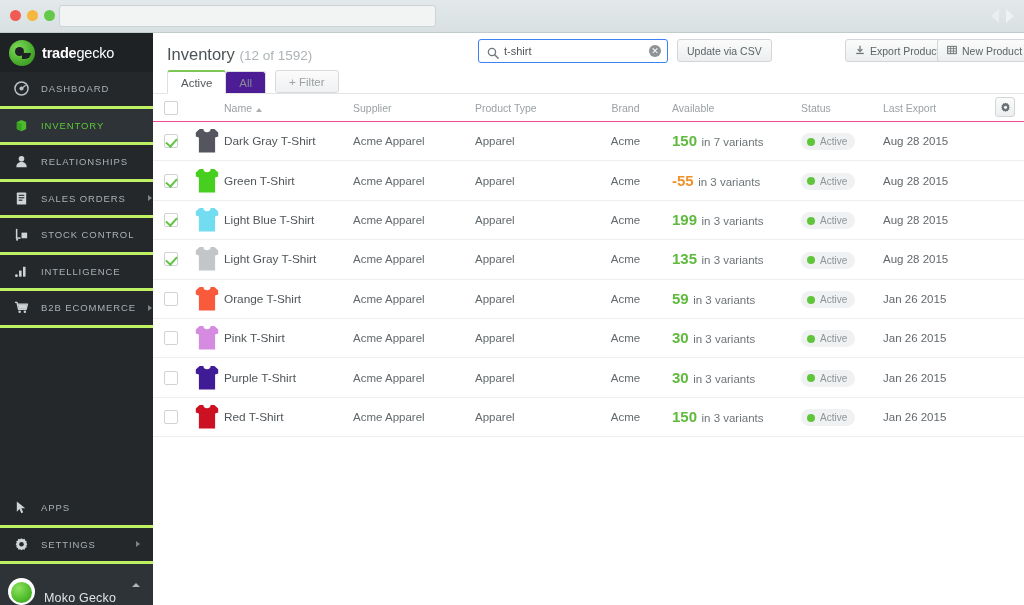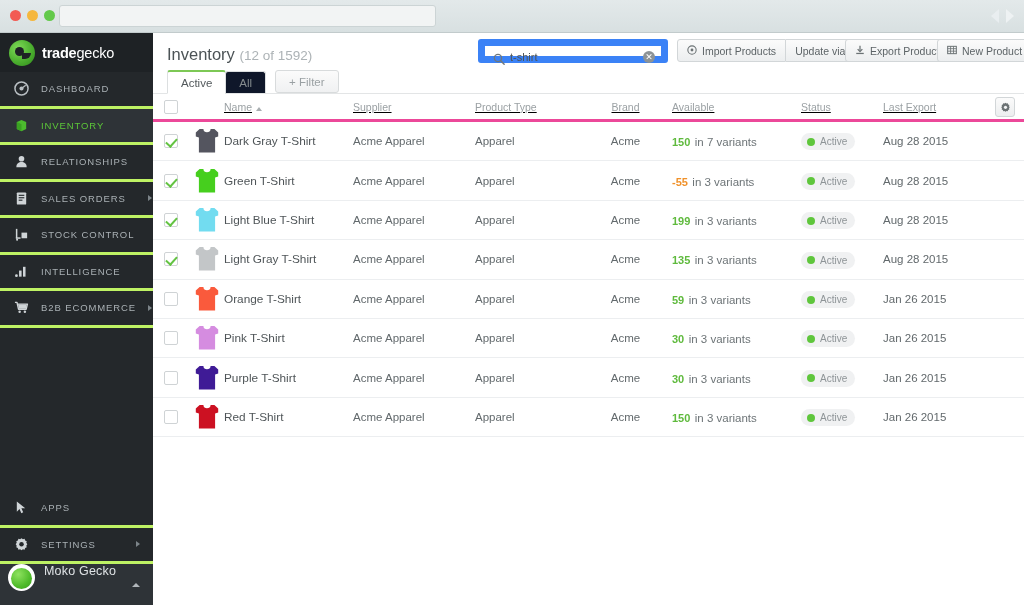--- a/index.html
+++ b/index.html
@@ -78,21 +78,21 @@
   .nav-item.active { background: #2e3337; color: #5cc639; }
   .nav-item .chev {
     position: absolute; right: 13px; top: 50%; margin-top: -3px;
     width: 0; height: 0;
     border-top: 3.5px solid transparent; border-bottom: 3.5px solid transparent;
     border-left: 4.5px solid #7c8489;
   }
   #nav-bottom { position: absolute; left: 0; bottom: 41px; width: 153px; }
   #user-bar {
     position: absolute; left: 0; bottom: 0; width: 153px; height: 41px;
-    background: #2e3337; display: flex; align-items: flex-start; padding-left: 8px;
+    background: #2e3337; display: flex; align-items: flex-end; padding-left: 8px;
   }
   .user-avatar {
     width: 27px; height: 27px; border-radius: 50%; flex: 0 0 27px;
     background: #fff; position: relative; overflow: hidden;
   }
   .user-avatar::after {
     content: ""; position: absolute; left: 3px; top: 4px;
     width: 21px; height: 21px; border-radius: 50%;
     background: radial-gradient(circle at 35% 30%, #8ee25f 0%, #4fbb2a 60%, #3a9a1e 100%);
   }
@@ -106,21 +106,21 @@
 
   
   #main { position: absolute; left: 153px; top: 0; width: 871px; height: 572px; background: #fff; }
 
   #topbar { position: relative; height: 61px; border-bottom: 1px solid #e3e5e6; background: #fff; }
   #page-title { position: absolute; left: 14px; top: 12px; font-size: 16.5px; color: #4c5356; }
   #page-title .count { color: #adb3b6; font-size: 13.5px; }
 
   #search-wrap {
     position: absolute; left: 325px; top: 6px; width: 190px; height: 24px;
-    border: 7px solid #3b82f6; border-radius: 3px; background: #fff;
+    border: 1px solid #3b82f6; border-radius: 3px; background: #fff;
   }
   #search-wrap .s-icon { position: absolute; left: 8px; top: 5px; }
   #search-input {
     position: absolute; left: 25px; top: 0; width: 145px; height: 22px;
     border: 0; outline: 0; font-size: 11px; color: #4d5356;
     font-family: "Liberation Sans", sans-serif; background: transparent;
   }
   #search-clear {
     position: absolute; right: 6px; top: 5px; width: 12px; height: 12px;
     border-radius: 50%; background: #8d9396; color: #fff;
@@ -140,36 +140,36 @@
   .btn:first-child { border-radius: 3px 0 0 3px; }
   .btn:last-child  { border-radius: 0 3px 3px 0; }
   .btn:only-child  { border-radius: 3px; }
   .btn + .btn { border-left: 0; }
 
   #tabs { position: absolute; left: 14px; bottom: -1px; display: flex; align-items: flex-end; }
   .tab {
     height: 23px; padding: 0 13px; font-size: 11.5px; color: #868c8f;
     display: flex; align-items: center; cursor: pointer;
     border: 1px solid #dcdfe0; border-bottom: 1px solid #e3e5e6;
-    background: #0f172a; border-radius: 3px 3px 0 0; margin-right: -1px;
+    background: #4c1d95; border-radius: 3px 3px 0 0; margin-right: -1px;
   }
   .tab.active {
     background: #fff; color: #53595c; border-bottom-color: #fff;
     border-top: 2px solid #7dc855; height: 24px;
   }
   .tab.filter {
     margin-left: 10px; border-radius: 3px; background: linear-gradient(#fbfbfb, #f0f1f2);
     border: 1px solid #d8dbdc; color: #9aa0a3; margin-bottom: 1px;
   }
 
   
   #table { width: 871px; }
   .thead {
     display: flex; align-items: center; height: 28px;
-    border-bottom: 3px solid #ec4899; background: #fff; position: relative; text-decoration: underline;
+    border-bottom: 1px solid #ec4899; background: #fff; position: relative;
   }
   .th { font-size: 10.5px; color: #9ba1a4; }
   .row {
     display: flex; align-items: center; height: 39.4px;
     border-bottom: 1px solid #eceef0; position: relative;
   }
   .c-check { width: 36px; flex: 0 0 36px; display: flex; justify-content: center; }
   .c-thumb { width: 35px; flex: 0 0 35px; display: flex; justify-content: center; }
   .c-name  { width: 129px; flex: 0 0 129px; }
   .c-sup   { width: 122px; flex: 0 0 122px; }
@@ -183,21 +183,21 @@
     width: 14px; height: 14px; border: 1px solid #cfd3d5; border-radius: 2px;
     background: #fff; position: relative; cursor: pointer;
   }
   .chk.checked::after {
     content: ""; position: absolute; left: 3px; top: 1px;
     width: 5px; height: 9px; border: solid #63c342;
     border-width: 0 2px 2px 0; transform: rotate(42deg);
   }
   .cell { font-size: 11.5px; color: #62696c; }
   .cell.name { font-size: 11.8px; color: #4f5558; }
-  .avail-num { font-weight: bold; font-size: 11px; }
+  .avail-num { font-weight: bold; font-size: 15px; }
   .avail-rest { color: #6d7477; font-size: 11.5px; }
   .badge {
     display: inline-flex; align-items: center; gap: 5px;
     height: 17px; padding: 0 8px 0 6px; border-radius: 9px;
     background: #f0f1f2; font-size: 10px; color: #8e9497;
   }
   .badge .dot { width: 8px; height: 8px; border-radius: 50%; background: #5fc63c; }
   .gear-btn {
     position: absolute; right: 9px; top: 3px; width: 20px; height: 20px;
     background: linear-gradient(#fbfbfb, #eceeef); border: 1px solid #d2d6d8;
@@ -358,27 +358,20 @@
           <svg width="12" height="12" viewBox="0 0 14 14">
               <circle cx="5.8" cy="5.8" r="4.2" fill="none" stroke="#70777a" stroke-width="1.5"></circle>
               <path d="M9 9 L13 13" stroke="#70777a" stroke-width="1.7" stroke-linecap="round"></path>
             </svg>
         </span>
         <input id="search-input" value="t-shirt" placeholder="Search" style="">
         <div id="search-clear">✕</div>
       </div>
 
       <div class="btn-group" id="btn-group-a">
-        <div class="btn">
-          <span><svg width="10" height="10" viewBox="0 0 12 12">
-                <circle cx="6" cy="6" r="5" fill="none" stroke="#6b7274" stroke-width="1.3"></circle>
-                <circle cx="6" cy="6" r="1.7" fill="#6b7274"></circle>
-              </svg></span>
-          <span>Import Products</span>
-        </div>
         <div class="btn">
           <span>Update via CSV</span>
         </div>
       </div>
 
       <div class="btn-group" id="btn-group-b">
         <div class="btn">
           <span><svg width="10" height="10" viewBox="0 0 12 12">
                 <path d="M6 1 L6 7" stroke="#6b7274" stroke-width="1.5"></path>
                 <path d="M3.2 5 L6 8 L8.8 5" fill="none" stroke="#6b7274" stroke-width="1.5"></path>

